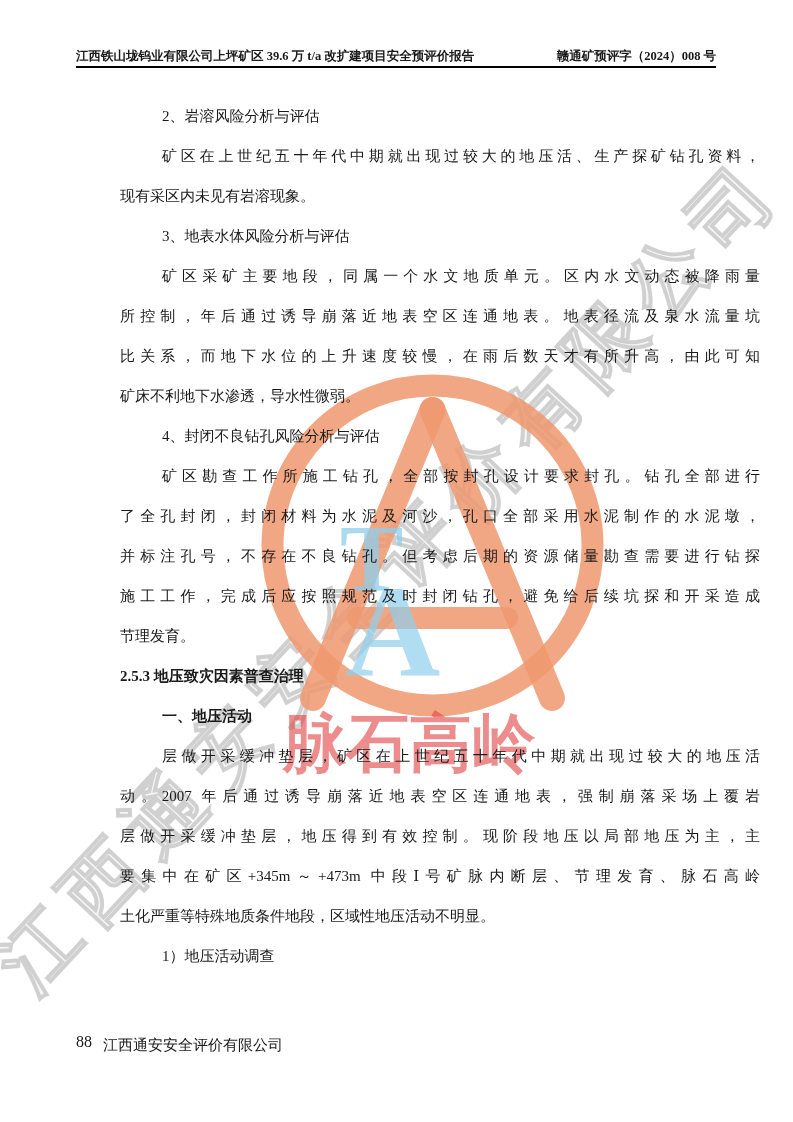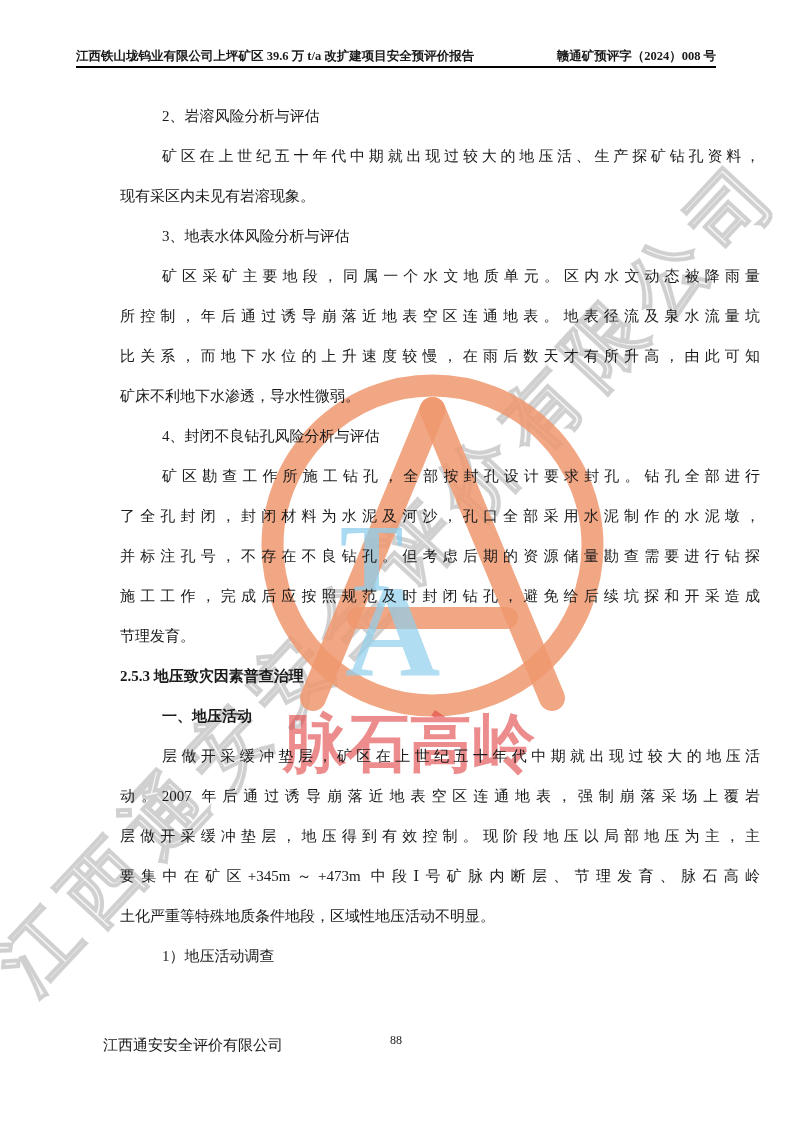--- a/index.html
+++ b/index.html
@@ -48,22 +48,22 @@
     margin-left:40px;
   }
   .line{height:40px;line-height:40px;white-space:nowrap;overflow:visible;}
   .line.fill{white-space:normal;text-align:justify;text-align-last:justify;}
   .line.indent{text-indent:42px;}
   .line.bold{font-weight:bold;}
   .ftr-company{
     position:absolute;left:103px;top:1036px;font-size:15px;white-space:nowrap;
   }
   .ftr-page{
-    position:absolute;left:76px;top:1033px;width:640px;text-align:center;
-    font-size:12px;
+    position:absolute;left:76px;top:1033px;width:640px;
+    font-size:16px;
   }
 </style>
 </head>
 <body>
 
 <div class="page">
 
   <div class="wm wm-diagonal">江西通安安全评价有限公司</div>
 
   <svg class="wm wm-logo" viewBox="0 0 355 355" width="355" height="355">

